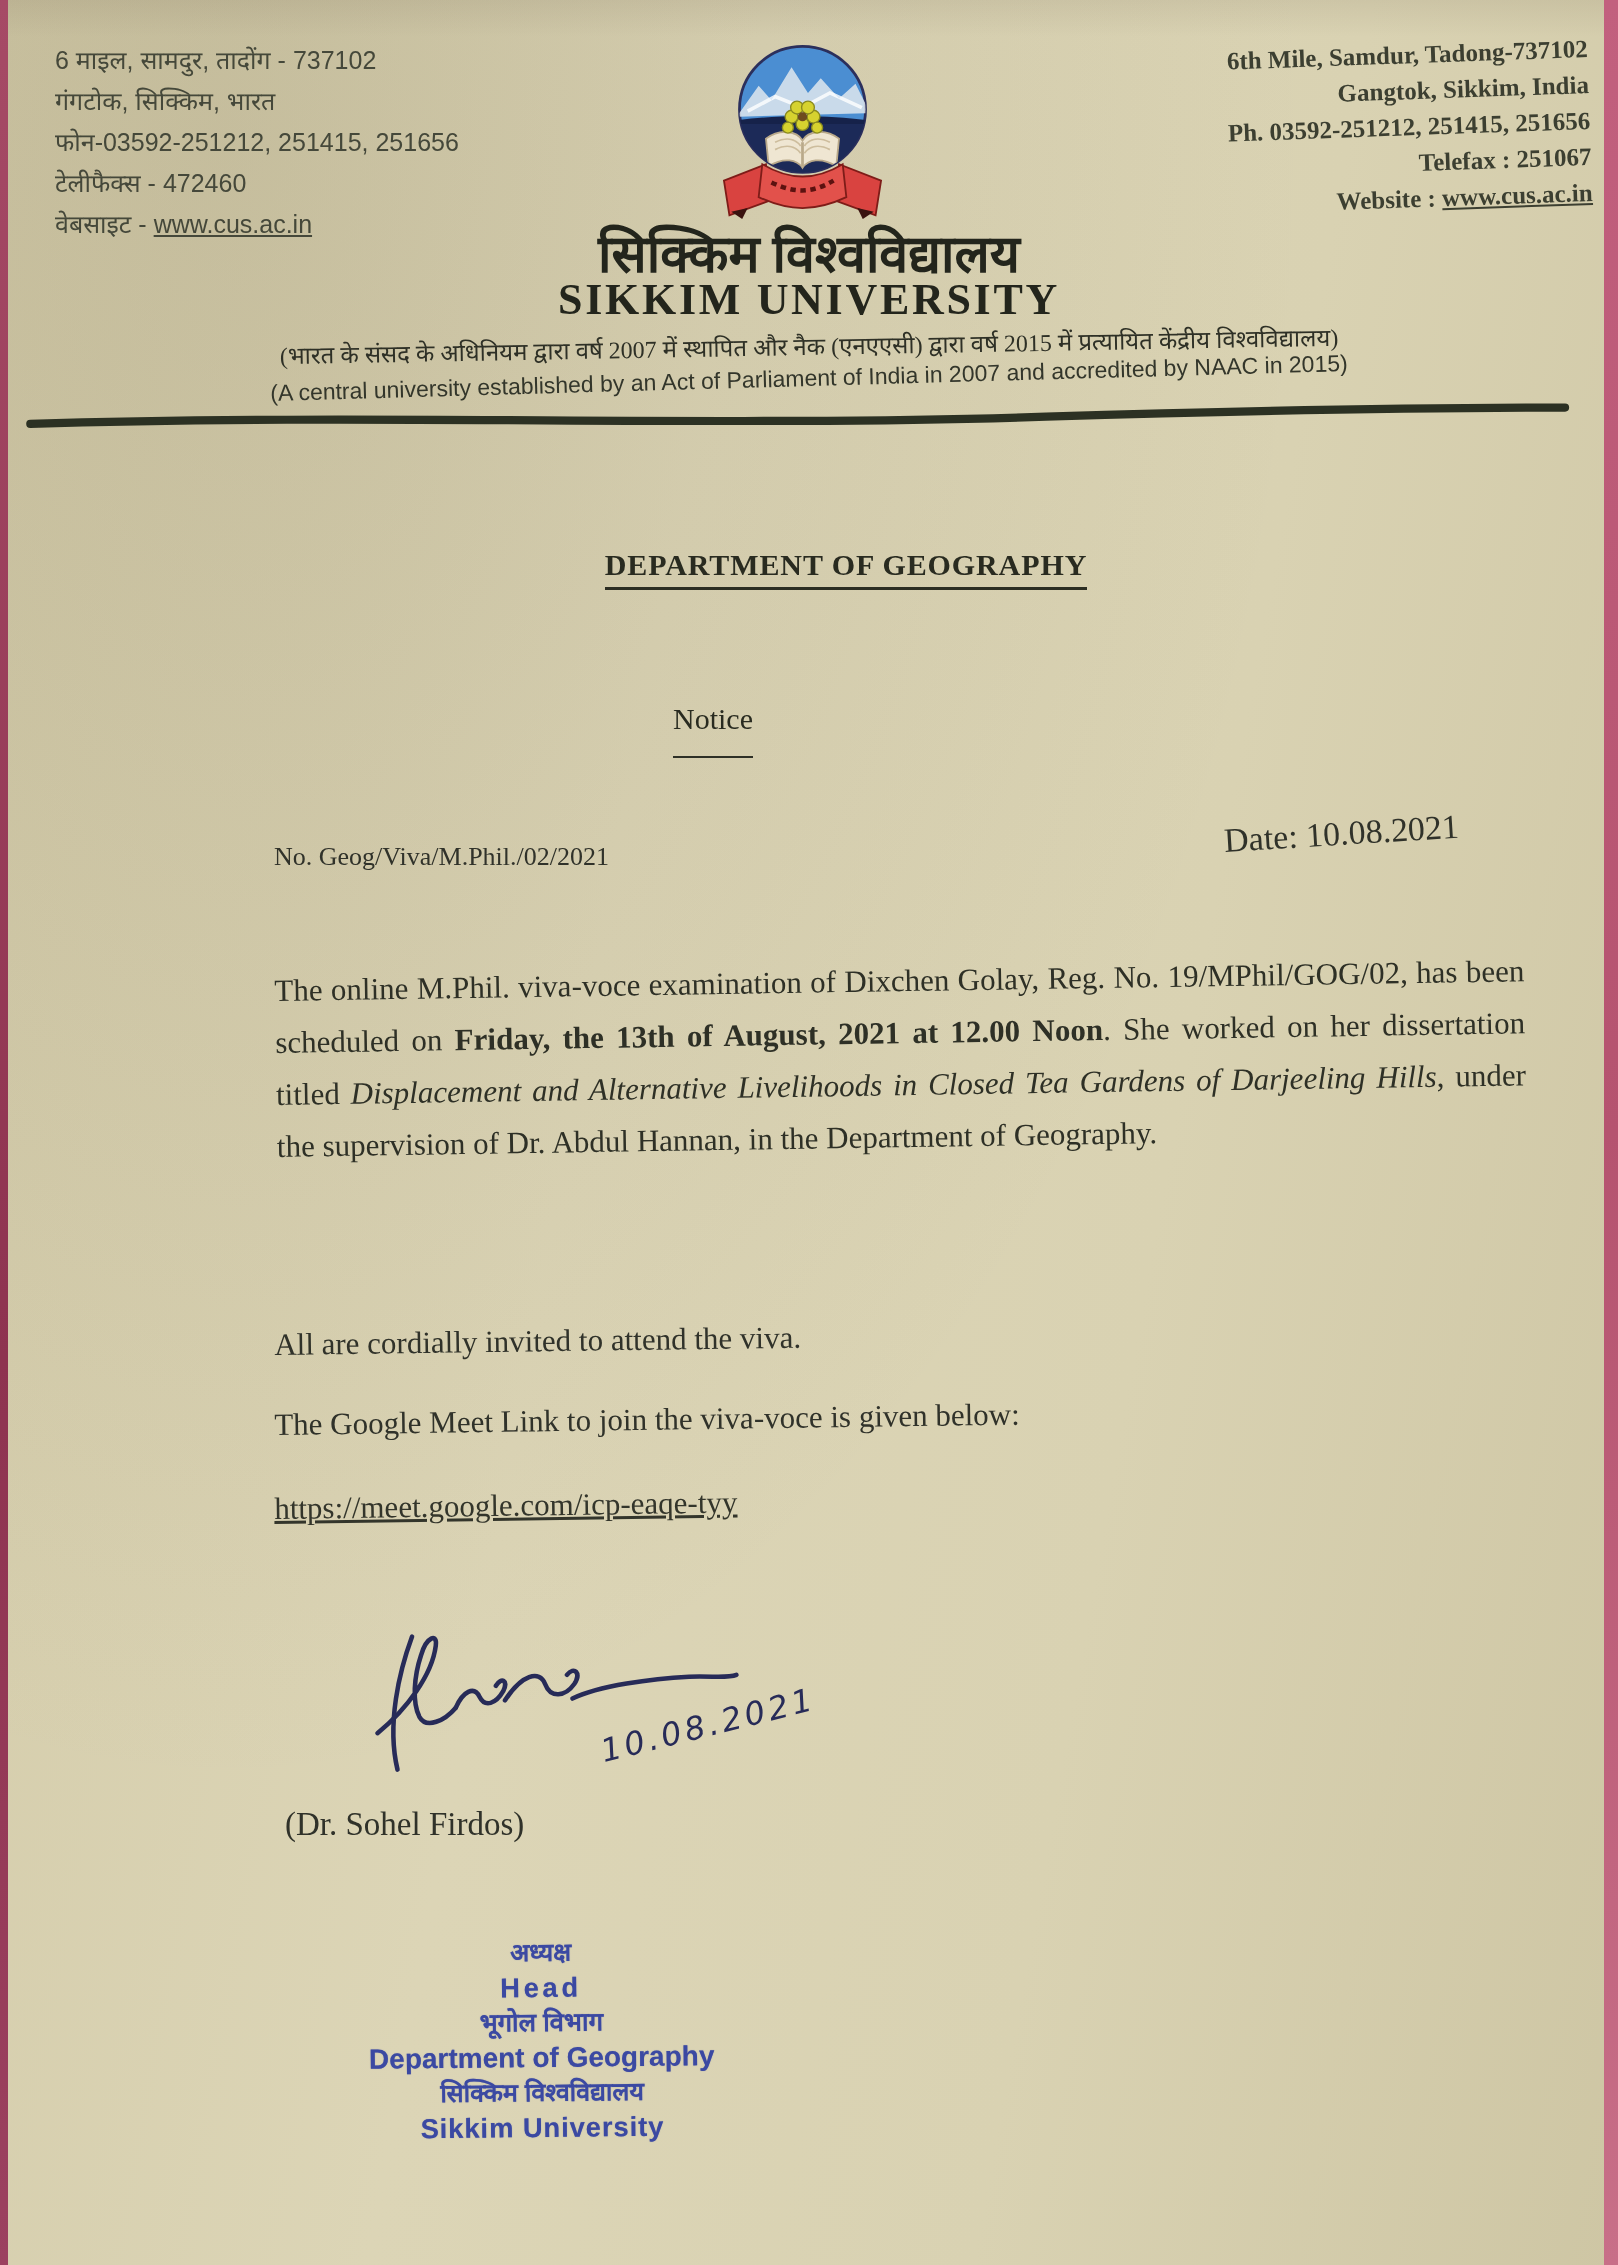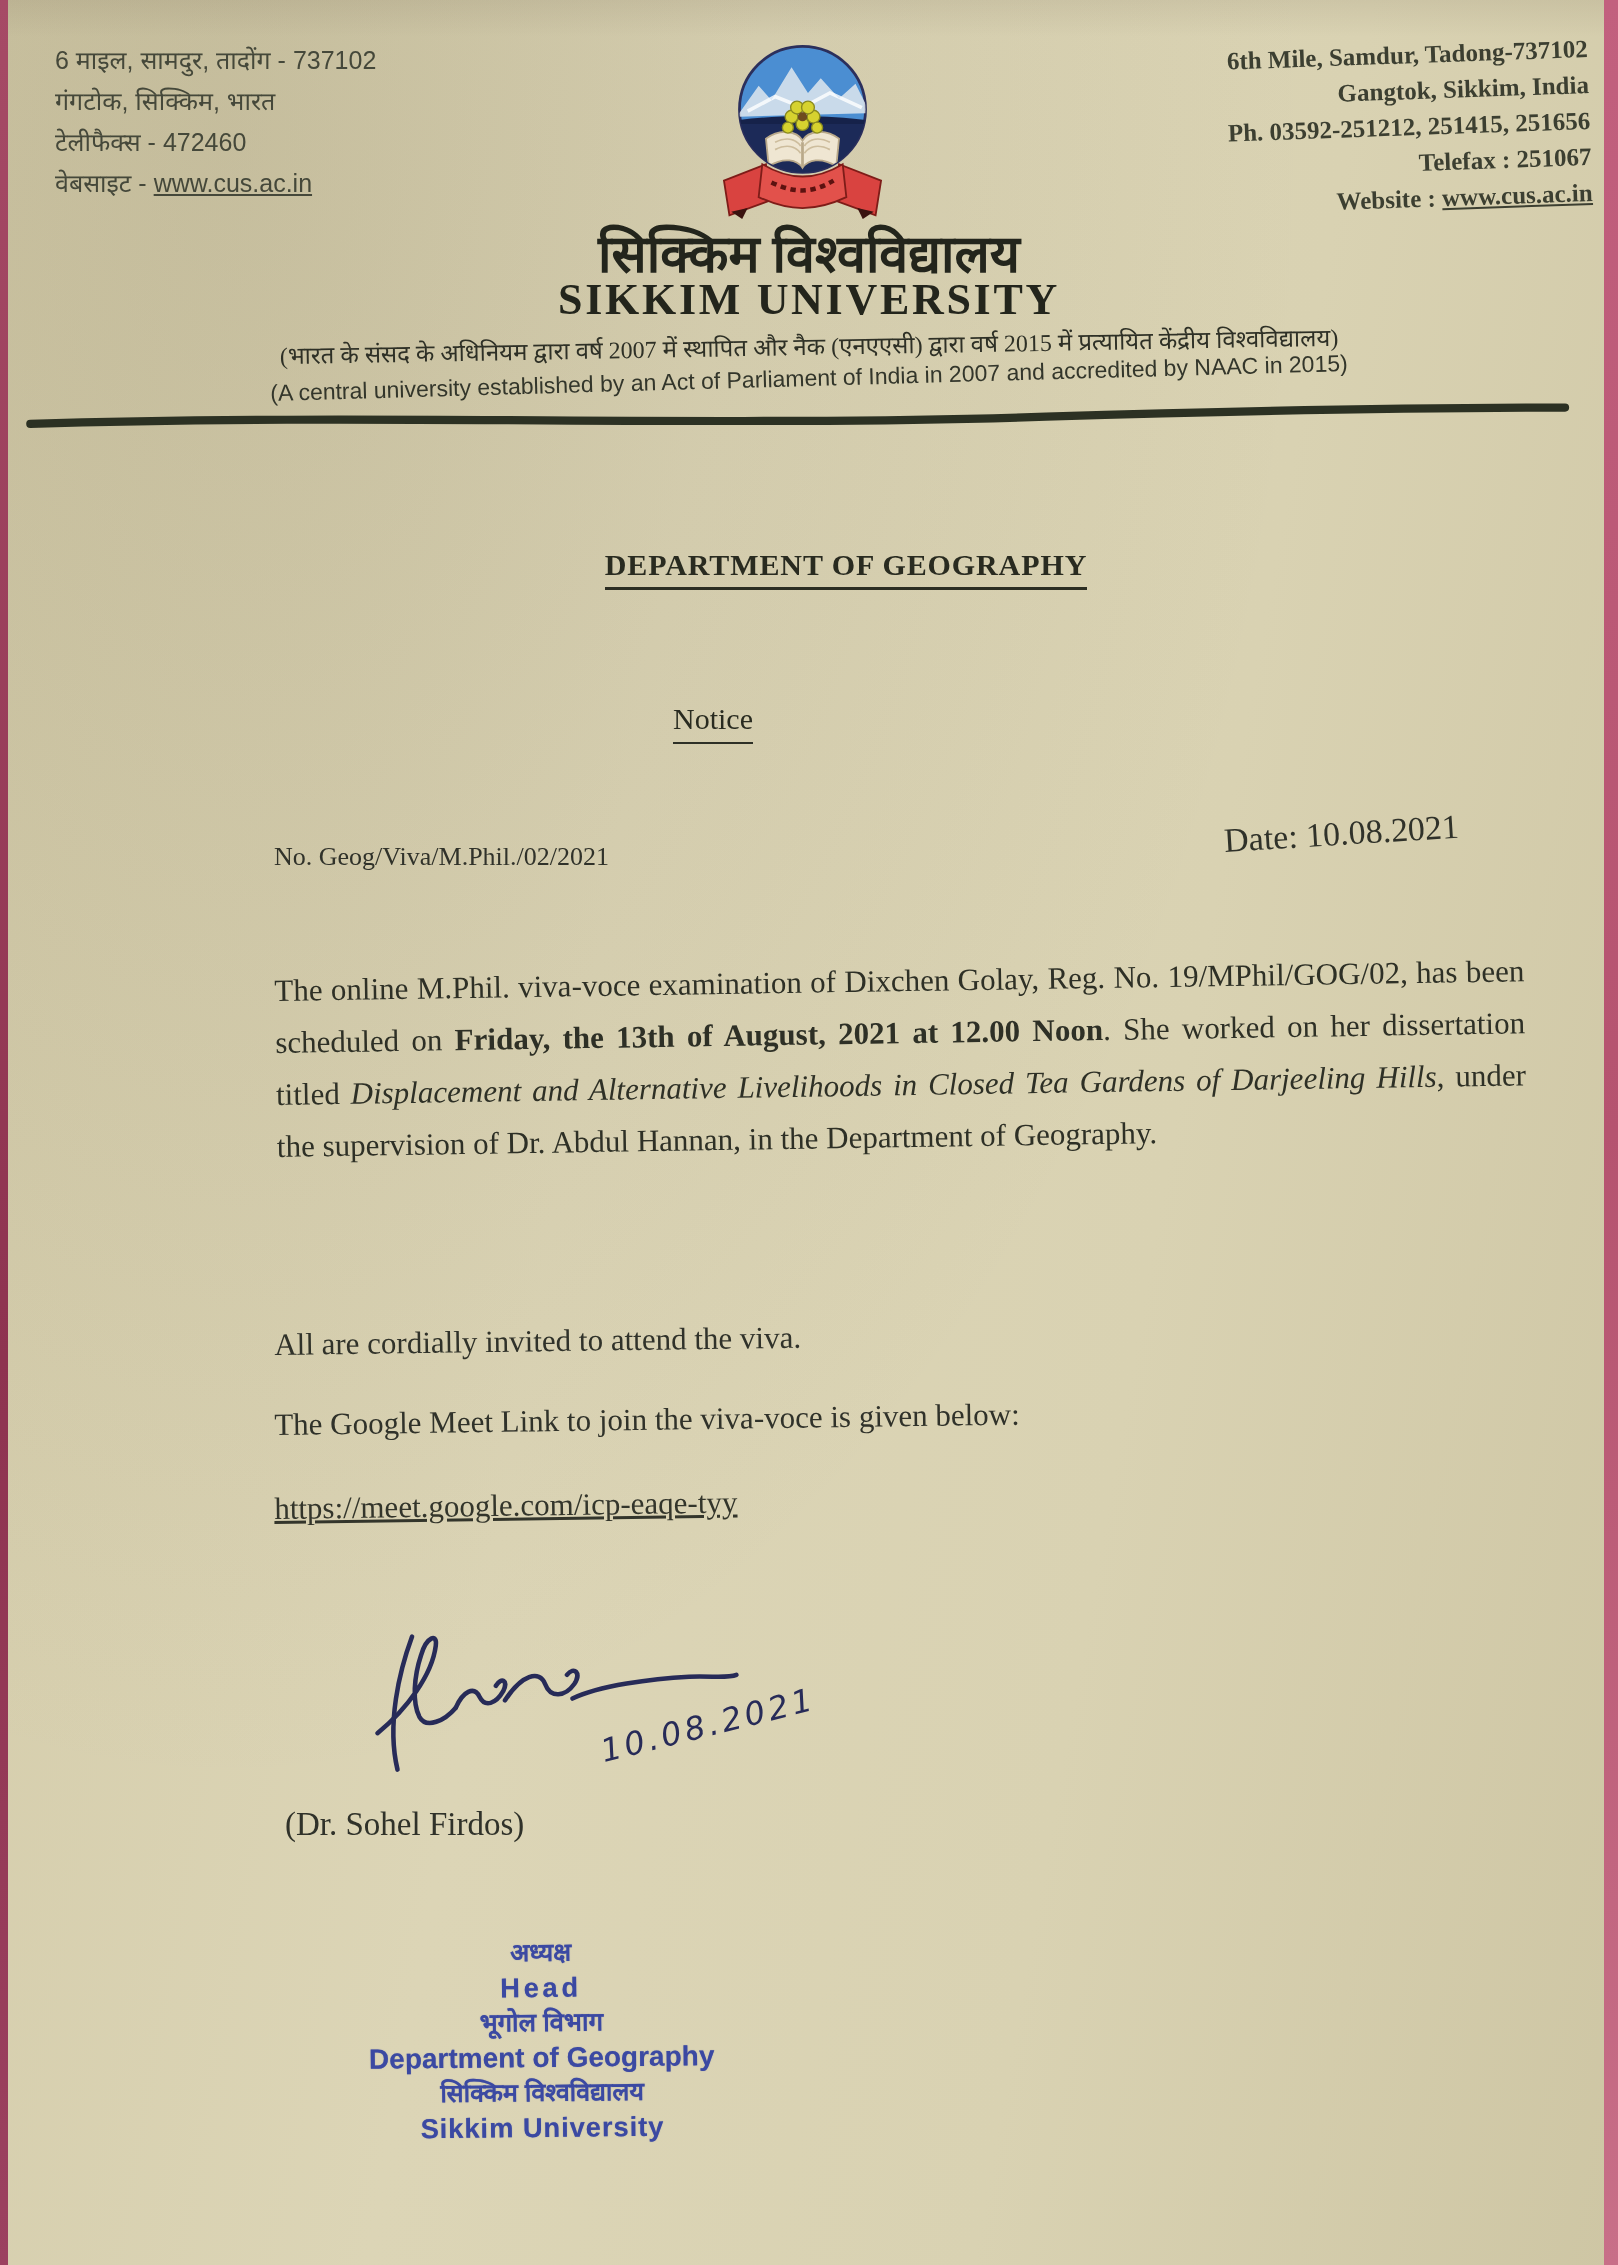--- a/index.html
+++ b/index.html
@@ -26,21 +26,21 @@
         transform:rotate(-1deg);}
   .tag-en{left:0;top:365px;width:100%;text-align:center;font-family:"Liberation Sans",sans-serif;
         font-size:23px;color:#33362b;transform:rotate(-1.6deg);}
   .divider{left:23px;top:400px;width:1553px;height:37px;}
   
   .dept{left:0;top:548px;width:100%;text-align:center;}
   .dept span{display:inline-block;transform:translateX(37px);font-size:30px;font-weight:700;
         color:#292b20;border-bottom:3.7px solid #2c2e23;padding-bottom:4.6px;letter-spacing:0.9px;}
   .notice-title{left:0;top:702px;width:100%;text-align:center;}
   .notice-title span{display:inline-block;transform:translateX(-96px);font-size:30px;
-        color:#292b20;border-bottom:2.7px solid #2e3026;padding-bottom:6px;}
+        color:#292b20;border-bottom:2.7px solid #2e3026;padding-bottom:20px;}
   .refno{left:274px;top:842px;font-size:26px;}
   .date{left:1223px;top:822px;font-size:34px;transform:rotate(-3.5deg);transform-origin:left top;}
   .bodypar{left:274px;top:965px;width:1250px;font-size:31px;line-height:52px;
         text-align:justify;transform:rotate(-0.9deg);transform-origin:left top;color:#2e3026;}
   .line1{left:274px;top:1327px;font-size:31px;transform:rotate(-0.8deg);transform-origin:left top;}
   .line2{left:274px;top:1407px;font-size:31px;transform:rotate(-0.8deg);transform-origin:left top;}
   .meetlink{left:274px;top:1491px;font-size:31px;text-decoration:underline;
         transform:rotate(-0.8deg);transform-origin:left top;color:#33352b;}
   
   .sig{left:324px;top:1622px;width:567px;height:201px;}
@@ -59,20 +59,21 @@
 </head>
 <body>
 
 <div id="page">
   <div class="edge-left"></div>
   <div class="edge-right"></div>
 
   <div class="abs addr-hi">
     <div>6 माइल, सामदुर, तादोंग - 737102</div>
     <div>गंगटोक, सिक्किम, भारत</div>
+    <div>फोन-03592-251212, 251415, 251656</div>
     <div>टेलीफैक्स - 472460</div>
     <div><span>वेबसाइट - </span><span class="u">www.cus.ac.in</span></div>
   </div>
 
   <div class="abs addr-en">
     <div>6th Mile, Samdur, Tadong-737102</div>
     <div>Gangtok, Sikkim, India</div>
     <div>Ph. 03592-251212, 251415, 251656</div>
     <div>Telefax : 251067</div>
     <div><span>Website : </span><span class="u">www.cus.ac.in</span></div>

